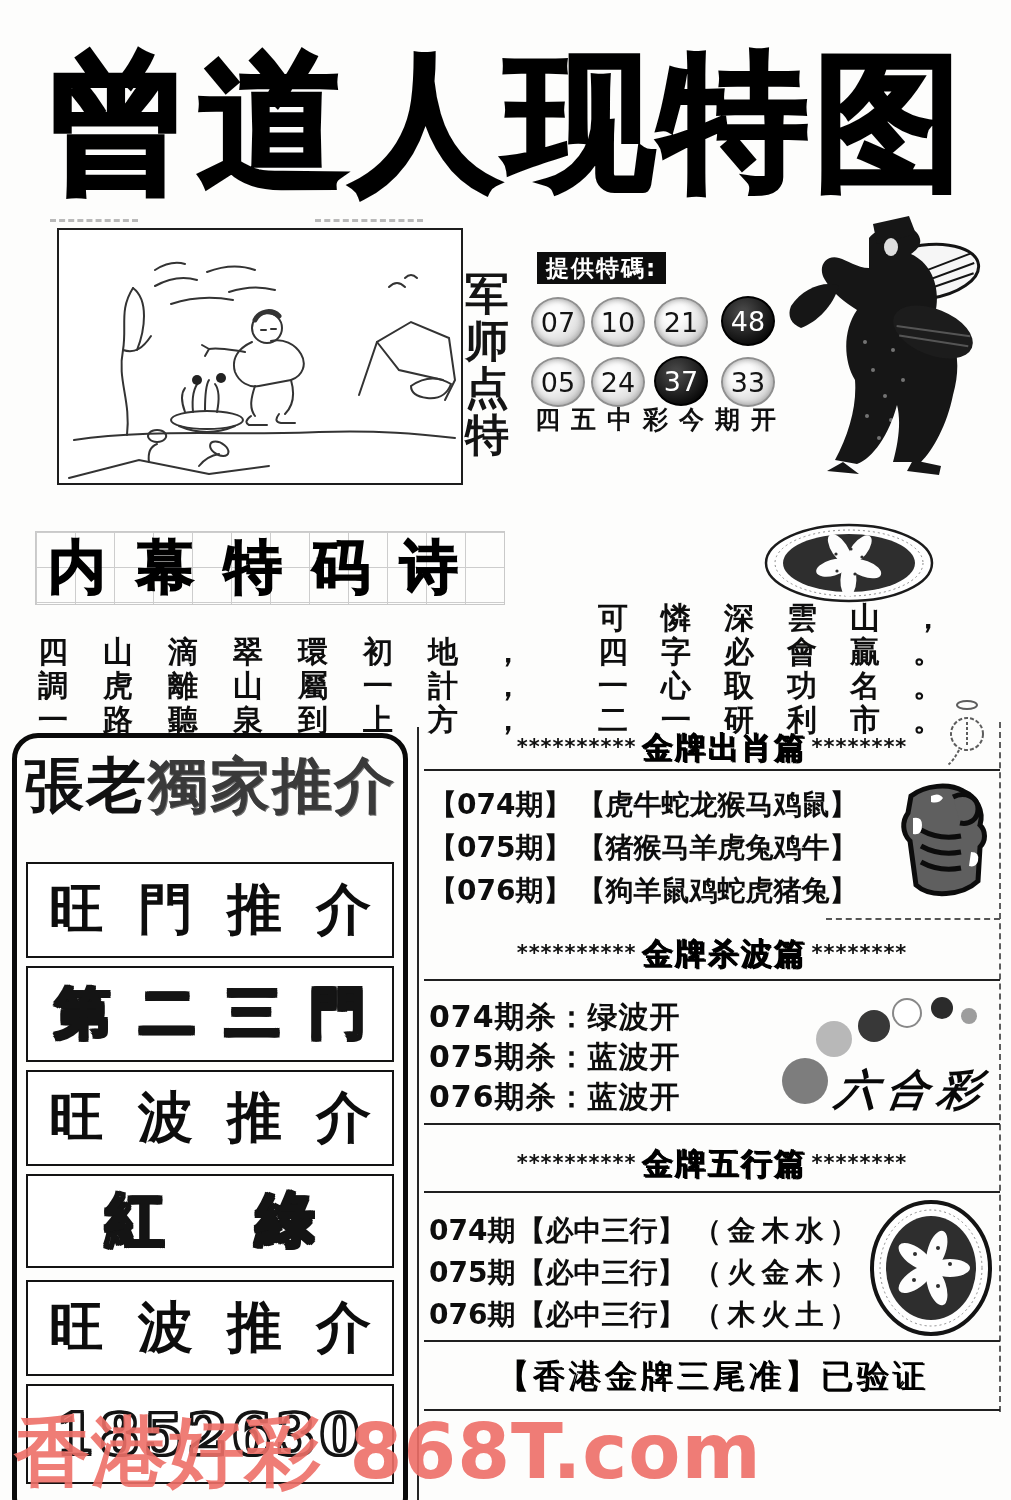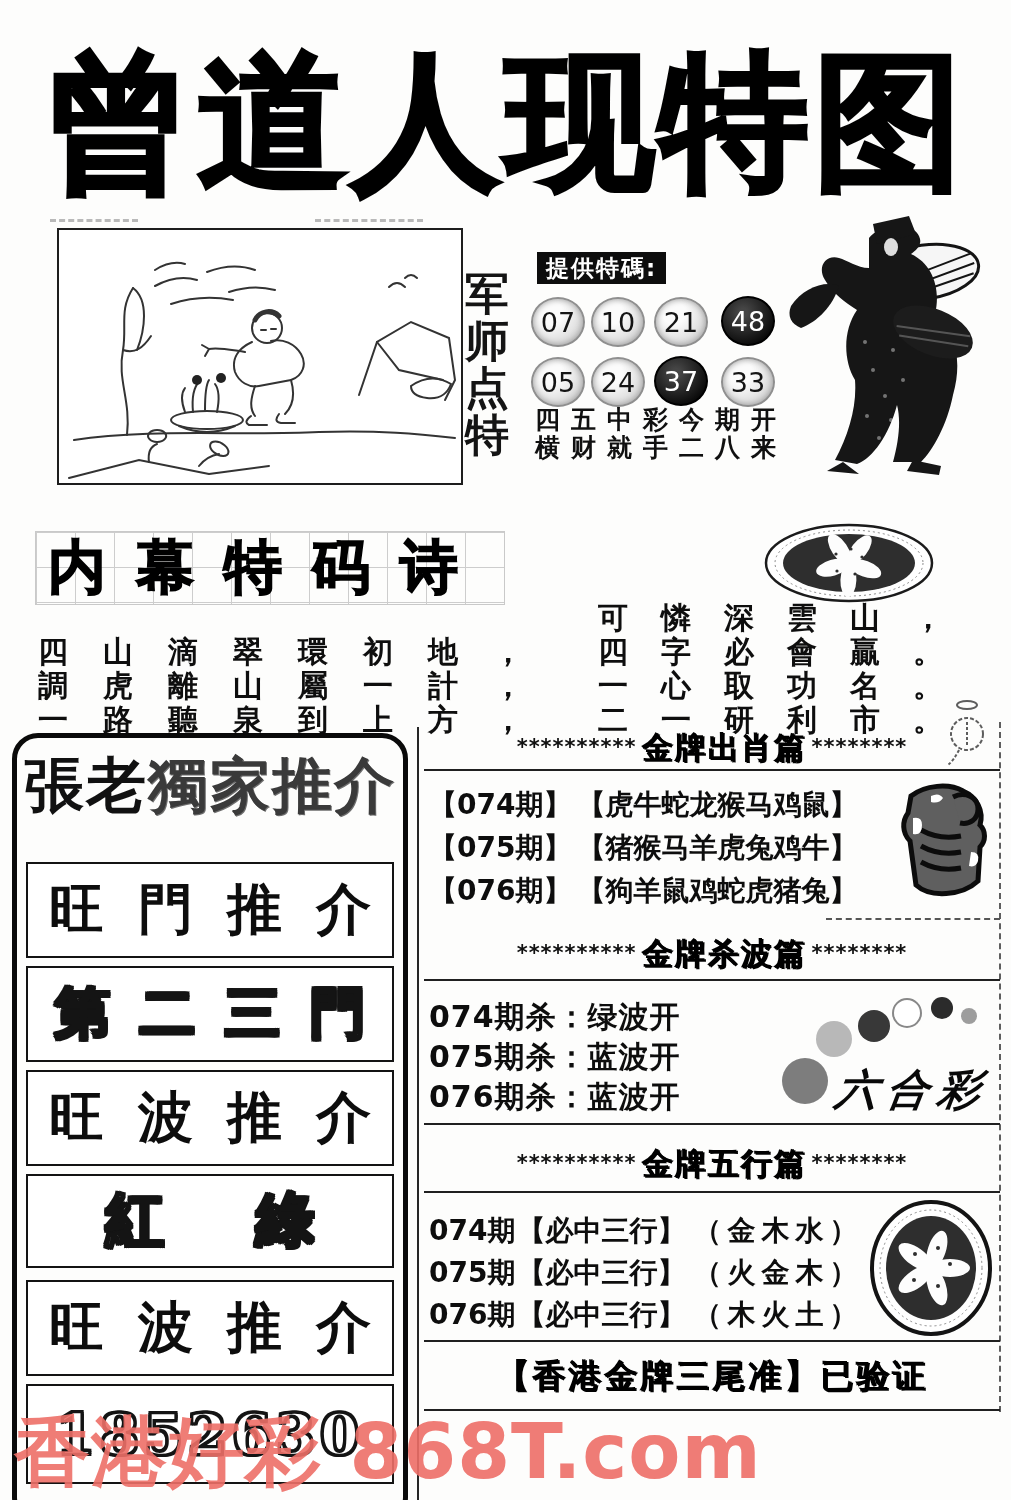--- a/index.html
+++ b/index.html
@@ -75,21 +75,21 @@
     text-shadow:1.5px 1px 0 #000;}
   .z-row{position:absolute;left:429px;font-size:28px;font-weight:800;white-space:nowrap;color:#0d0d0d;}
   .z-row .val{margin-left:6px;}
   .w-row{position:absolute;left:429px;font-size:30px;font-weight:800;letter-spacing:1px;white-space:nowrap;color:#0d0d0d;}
   .e-row{position:absolute;left:429px;font-size:28px;font-weight:800;white-space:nowrap;color:#0d0d0d;}
   .e-row .lbl{margin-left:2px;}
   .e-row .val{margin-left:8px;letter-spacing:6px;}
   .brand{position:absolute;left:836px;top:1062px;font-size:42px;font-weight:900;font-style:italic;
     letter-spacing:9px;transform:skewX(-8deg);white-space:nowrap;color:#090909;}
   .rp-footer{position:absolute;left:424px;top:1354px;width:576px;text-align:center;
-    font-size:33px;font-weight:700;letter-spacing:3px;white-space:nowrap;color:#000;
+    font-size:33px;font-weight:400;letter-spacing:3px;white-space:nowrap;color:#000;
     text-shadow:1.5px 1px 0 #000;}
   .fist{position:absolute;left:891px;top:780px;width:102px;height:126px;}
   .doodle{position:absolute;left:936px;top:698px;width:62px;height:72px;}
   .wave-circles{position:absolute;left:765px;top:993px;width:228px;height:126px;}
   .stamp-v{position:absolute;left:868px;top:1198px;width:126px;height:140px;}
   
   .watermark{position:absolute;left:14px;top:1402px;z-index:60;
     font-size:76px;font-weight:900;letter-spacing:1px;white-space:nowrap;opacity:.9;}
 </style>
 </head>
@@ -143,21 +143,20 @@
   <div class="tips-label">提供特碼:</div>
   <span class="ball" style="left:531px;top:297px">07</span>
   <span class="ball" style="left:591px;top:297px">10</span>
   <span class="ball" style="left:654px;top:297px">21</span>
   <span class="ball dark" style="left:721px;top:296px">48</span>
   <span class="ball" style="left:531px;top:357px">05</span>
   <span class="ball" style="left:591px;top:357px">24</span>
   <span class="ball dark" style="left:654px;top:356px">37</span>
   <span class="ball" style="left:721px;top:357px">33</span>
   <div class="slogan" style="top:403px">四五中彩今期开</div>
-  <div class="slogan" style="top:431px">横财就手二八来</div>
 
   <div class="master">
     <svg viewBox="0 0 237 268">
       <g transform="rotate(-8 152 62)">
         <ellipse cx="152" cy="62" rx="54" ry="27" fill="#f6f6f6" stroke="#141414" stroke-width="3"></ellipse>
         <path d="M104,72 L200,50 M110,80 L202,60 M118,86 L200,70" stroke="#141414" stroke-width="2" fill="none"></path>
       </g>
       <path fill="#161616" d="M96,28 C104,18 120,14 128,22 C134,16 142,18 146,26 C150,34 144,40 138,44 C160,54 168,80 162,104 C182,120 190,150 180,185 C174,215 160,240 148,252 L120,252 C126,230 128,210 124,195 C116,225 100,248 84,254 L62,250 C76,224 84,196 82,170 C70,150 70,120 84,100 C72,92 60,84 52,70 C44,58 52,44 66,48 C74,50 84,58 96,58 Z"></path>
       <path fill="#161616" d="M100,14 L136,6 L143,24 L104,34 Z"></path>
       <ellipse cx="118" cy="37" rx="7" ry="9" fill="#dedede"></ellipse>

